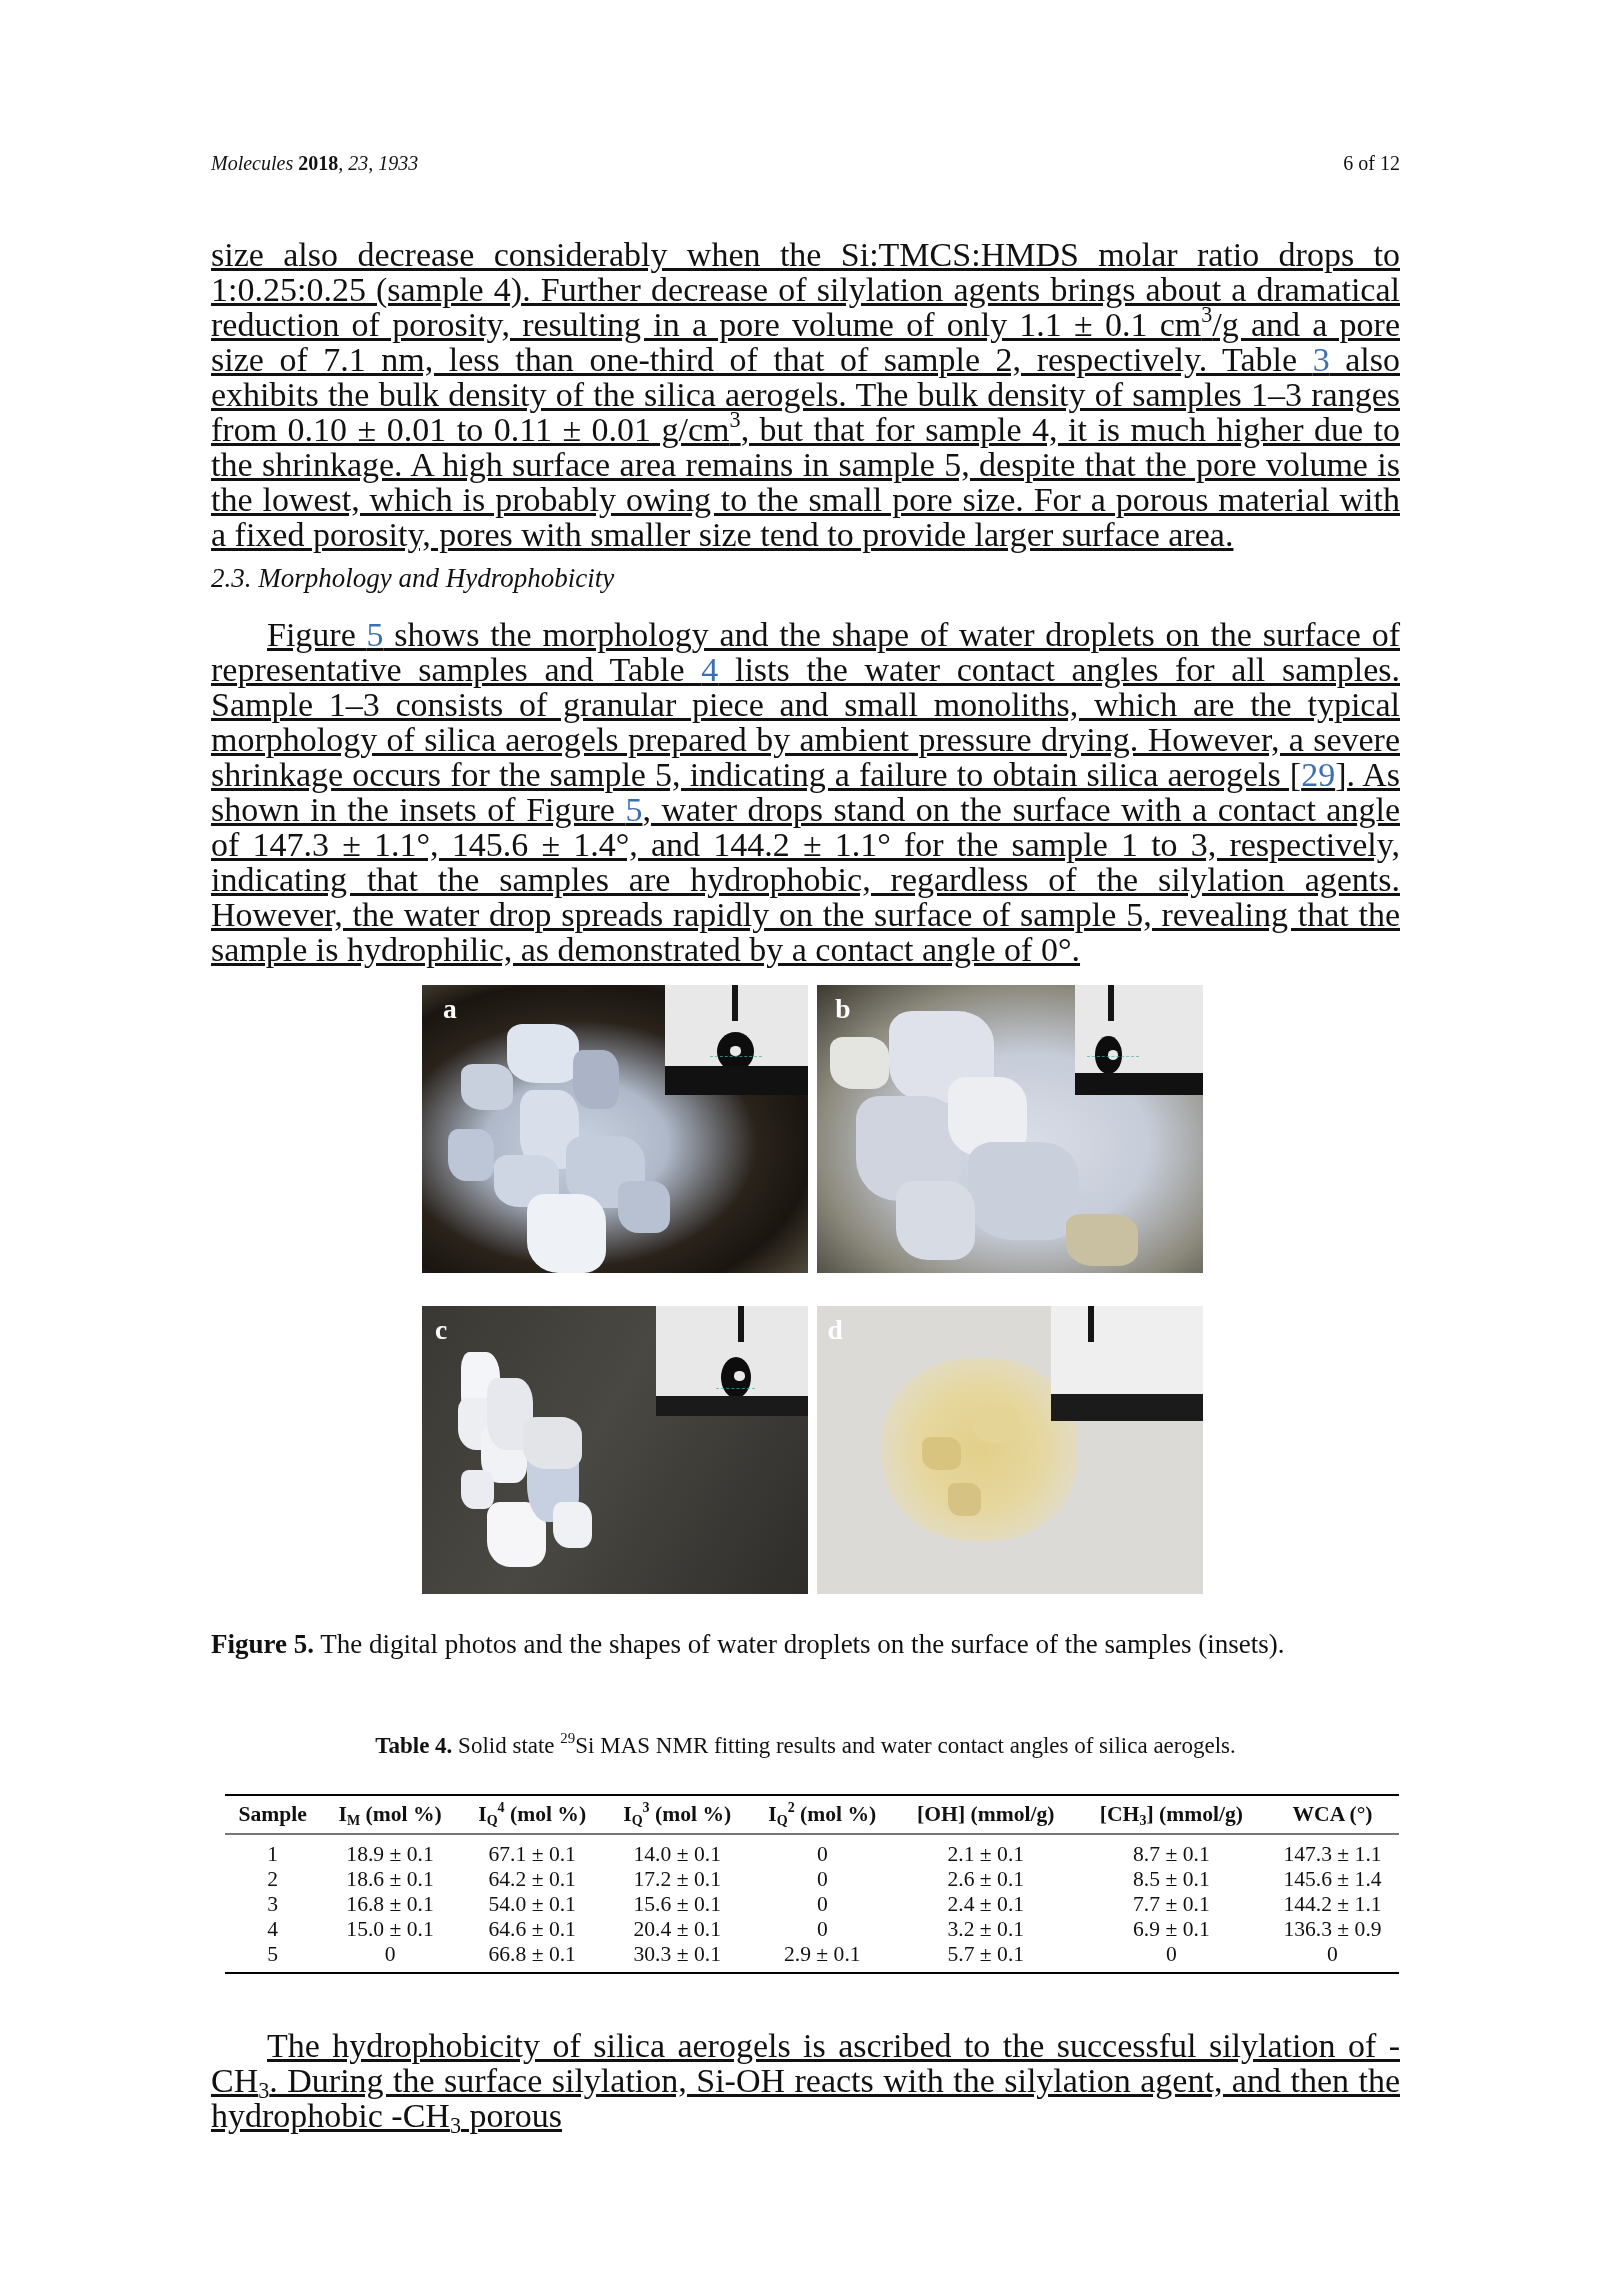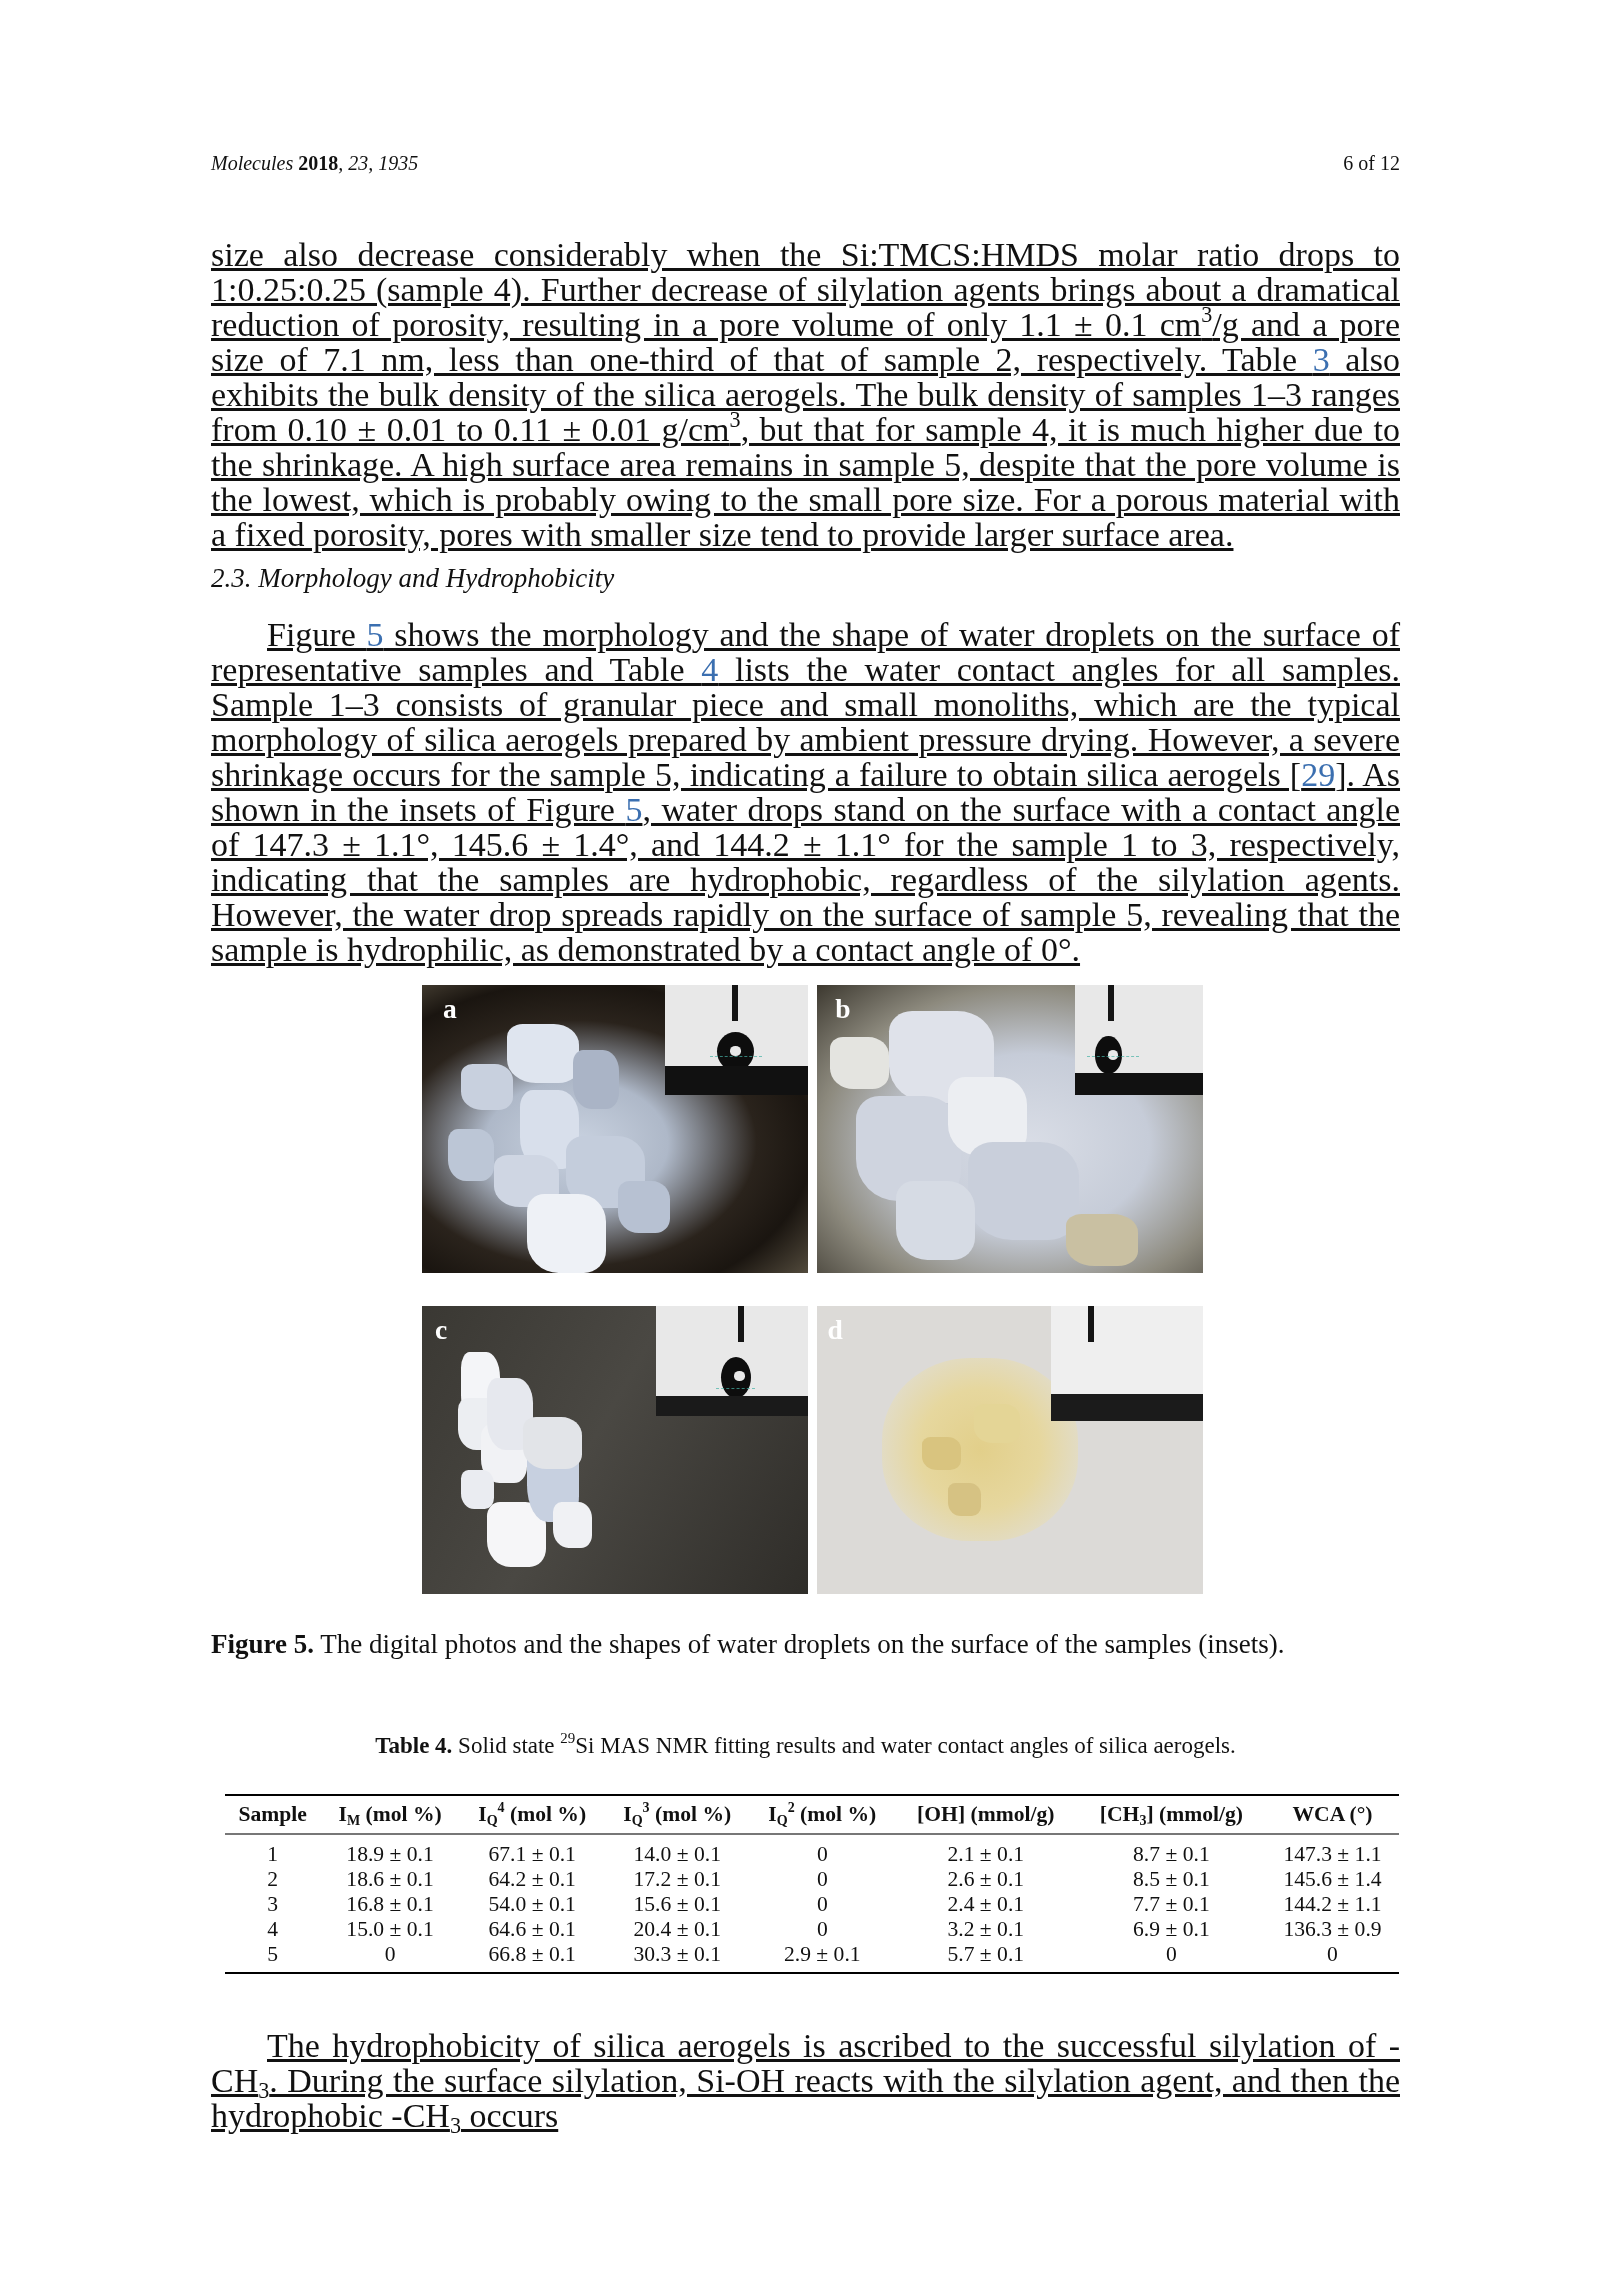--- a/index.html
+++ b/index.html
@@ -40,21 +40,21 @@
   table.data { position: absolute; left: 225px; top: 1794px; width: 1174px; border-collapse: collapse; font-size: 21.6px; }
   table.data th { font-weight: bold; height: 37px; padding: 0 3.9px; border-top: 2.6px solid #000; border-bottom: 2px solid #777; text-align: center; white-space: nowrap; margin-top: 28px; }
   table.data td { text-align: center; height: 25px; line-height: 25px; padding: 0 3.9px; white-space: nowrap; }
   table.data tr.first td { padding-top: 6.5px; }
   table.data tr.last td { border-bottom: 2.6px solid #000; padding-bottom: 5.2px; }
 </style>
 </head>
 <body>
 
 <div class="abs header">
-  <span><i>Molecules</i> <b>2018</b><i>, 23, 1935</i></span>
+  <span><i>Molecules</i> <b>2018</b><i>, 23, 1933</i></span>
   <span>6 of 12</span>
 </div>
 
 <div class="abs body-text" style="left:211px; top:237px; width:1189px;">
   <p><span>size also decrease considerably when the Si:TMCS:HMDS molar ratio drops to 1:0.25:0.25 (sample 4). Further decrease of silylation agents brings about a dramatical reduction of porosity, resulting in a pore volume of only 1.1 ± 0.1 cm</span><sup>3</sup><span>/g and a pore size of 7.1 nm, less than one-third of that of sample 2, respectively. Table </span><span class="link">3</span><span> also exhibits the bulk density of the silica aerogels. The bulk density of samples 1–3 ranges from 0.10 ± 0.01 to 0.11 ± 0.01 g/cm</span><sup>3</sup><span>, but that for sample 4, it is much higher due to the shrinkage. A high surface area remains in sample 5, despite that the pore volume is the lowest, which is probably owing to the small pore size. For a porous material with a fixed porosity, pores with smaller size tend to provide larger surface area.</span></p>
 </div>
 
 <div class="abs section-title" style="left:211px; top:563px;">2.3. Morphology and Hydrophobicity</div>
 
 <div class="abs body-text" style="left:211px; top:617px; width:1189px;">
@@ -200,15 +200,15 @@
         <td>30.3 ± 0.1</td>
         <td>2.9 ± 0.1</td>
         <td>5.7 ± 0.1</td>
         <td>0</td>
         <td>0</td>
     </tr>
   </tbody>
 </table>
 
 <div class="abs body-text" style="left:211px; top:2028px; width:1189px;">
-  <p class="indent"><span>The hydrophobicity of silica aerogels is ascribed to the successful silylation of -CH</span><sub>3</sub><span>. During the surface silylation, Si-OH reacts with the silylation agent, and then the hydrophobic -CH</span><sub>3</sub><span> occurs</span></p>
+  <p class="indent"><span>The hydrophobicity of silica aerogels is ascribed to the successful silylation of -CH</span><sub>3</sub><span>. During the surface silylation, Si-OH reacts with the silylation agent, and then the hydrophobic -CH</span><sub>3</sub><span> porous</span></p>
 </div>
 
 
 </body></html>

